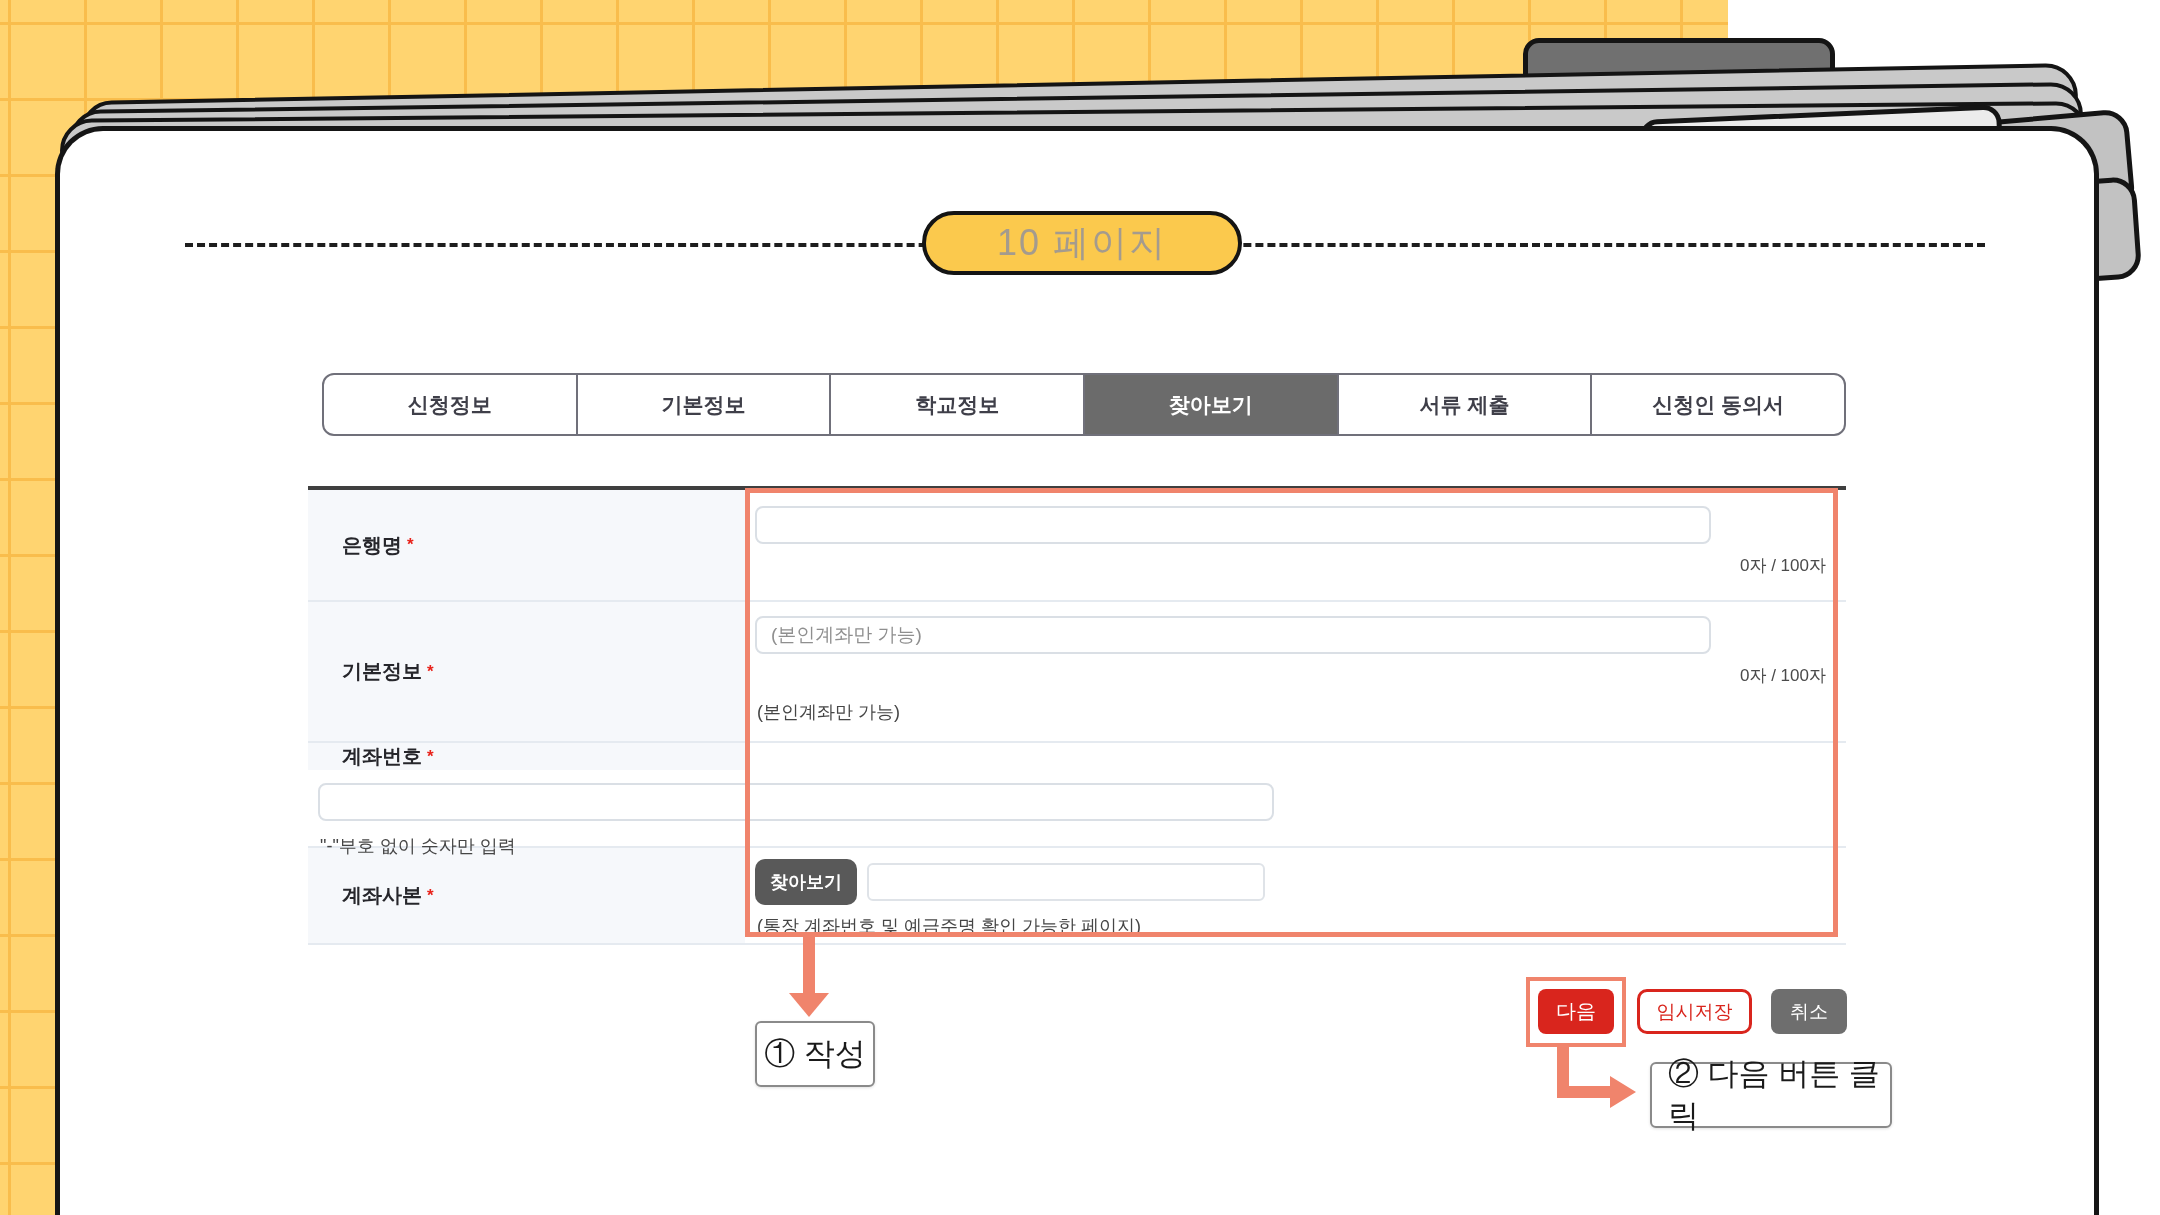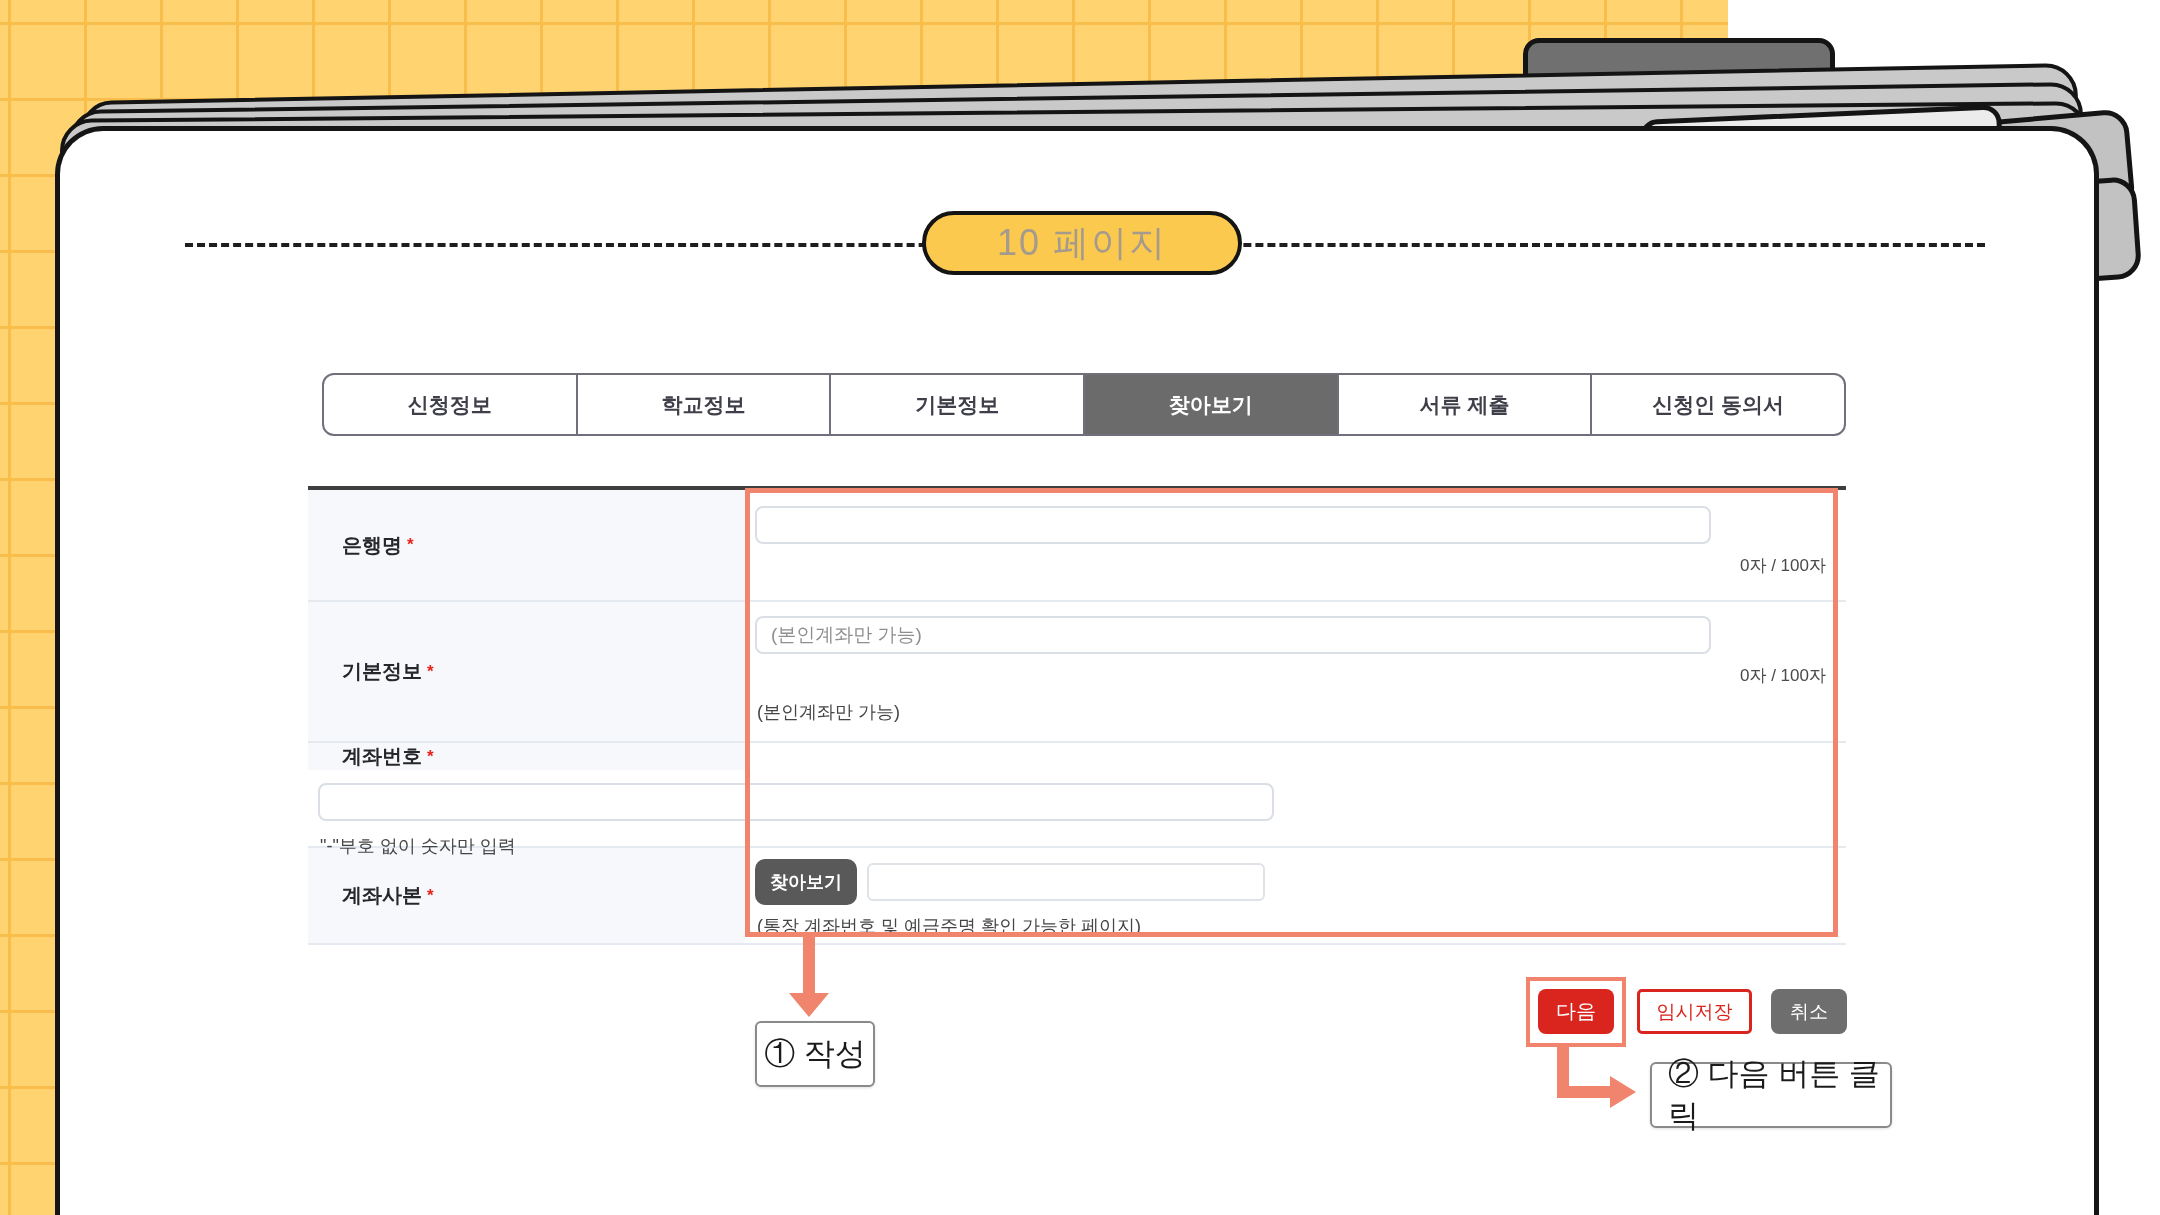--- a/index.html
+++ b/index.html
@@ -119,21 +119,21 @@
   }
   .callout-1 { left:755px; top:1021px; width:120px; height:66px; }
   .callout-2 { left:1650px; top:1062px; width:242px; height:66px;padding-left:16px; }
 
   
   .abtn { position:absolute; display:flex; align-items:center; justify-content:center;
     font-family:inherit; font-weight:400; cursor:pointer; box-sizing:border-box; z-index:22; }
   .btn-next { left:1538px; top:989px; width:76px; height:45px;
     background:#D9251D; color:#fff; font-size:20px; border:none; border-radius:8px; }
   .btn-temp { left:1637px; top:989px; width:115px; height:45px;
-    background:#fff; color:#D9251D; font-size:19px; border:3px solid #D9251D; border-radius:5px; }
+    background:#fff; color:#D9251D; font-size:19px; border:3px solid #D9251D; border-radius:10px; }
   .btn-cancel { left:1771px; top:989px; width:76px; height:45px;
     background:#6E6E6E; color:#fff; font-size:19px; border:none; border-radius:8px; }
 </style>
 </head>
 <body>
 
 <div class="frame">
 
   <div class="back-tab tab-dark"></div>
   <div class="back-tab tab-white"></div>
@@ -148,24 +148,24 @@
   <div class="dash-line"></div>
   <div class="page-badge">
     <span>10 페이지</span>
   </div>
 
   <div class="tabbar">
     <div class="ftab">
         <span>신청정보</span>
       </div>
     <div class="ftab">
+        <span>기본정보</span>
+      </div>
+    <div class="ftab">
         <span>학교정보</span>
-      </div>
-    <div class="ftab">
-        <span>기본정보</span>
       </div>
     <div class="ftab active">
         <span>찾아보기</span>
       </div>
     <div class="ftab">
         <span>서류 제출</span>
       </div>
     <div class="ftab">
         <span>신청인 동의서</span>
       </div>

